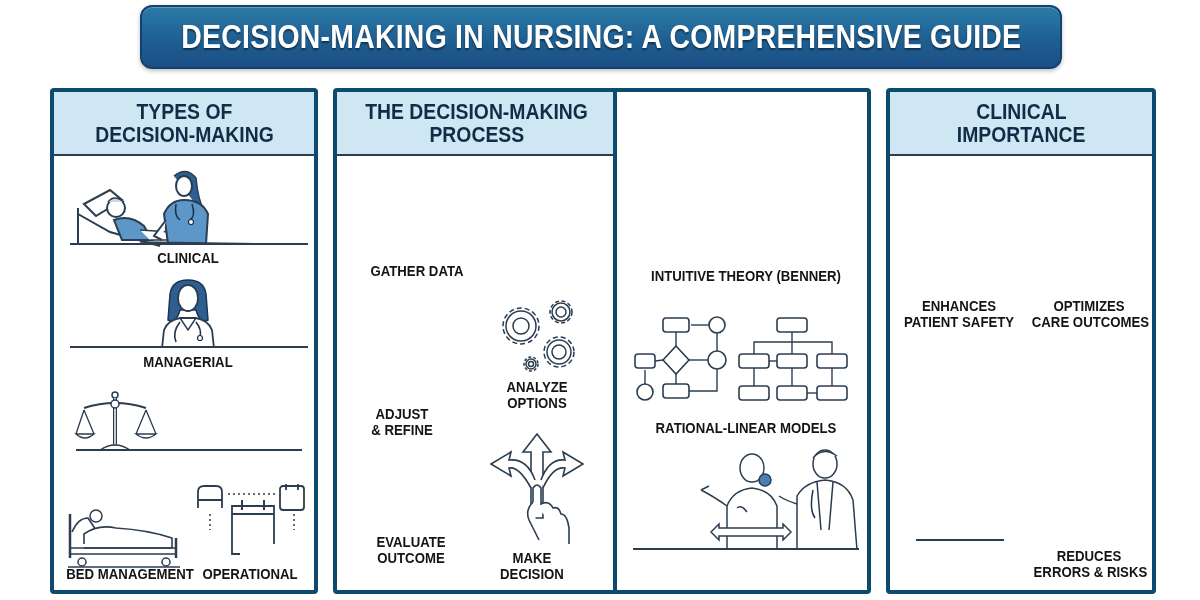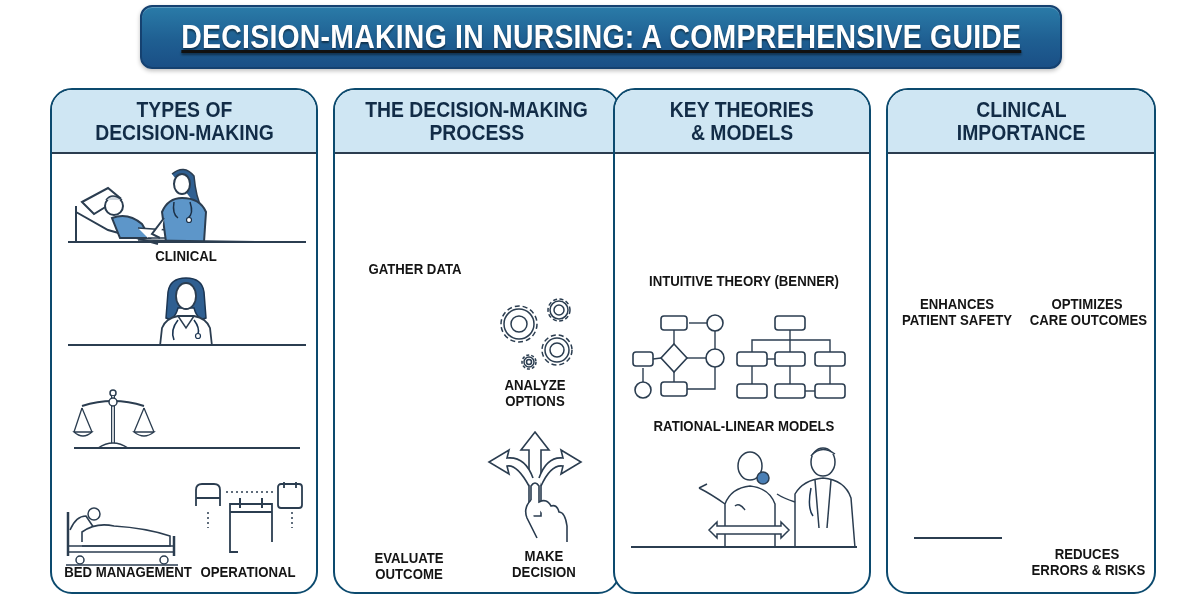--- a/index.html
+++ b/index.html
@@ -5,31 +5,31 @@
   * { box-sizing: border-box; margin: 0; padding: 0; }
   html, body { width: 1200px; height: 600px; background: #ffffff; overflow: hidden; }
   body { font-family: "Liberation Sans", "DejaVu Sans", sans-serif; position: relative; color: #111; }
 
   .title-bar {
     position: absolute; left: 140px; top: 5px; width: 922px; height: 64px;
     border-radius: 12px;
     background: linear-gradient(180deg, #2a7ba8 0%, #1f5f92 55%, #1a4f86 100%);
     border: 2px solid #154170;
     box-shadow: 0 2px 4px rgba(0,0,0,0.25), inset 0 1px 0 rgba(255,255,255,0.25);
-    display: flex; align-items: center; justify-content: center; text-decoration: underline;
+    display: flex; align-items: center; justify-content: center;
   }
   .title-bar .title-text {
     color: #ffffff; font-weight: bold; font-size: 33px; letter-spacing: 0.3px;
     text-shadow: 0 2px 2px rgba(0,0,0,0.45);
     transform: scaleX(0.86); white-space: nowrap;
   }
 
   .panel {
     position: absolute; top: 88px; height: 506px;
-    border: 2px solid #0c4a6e; border-radius: 22px; background: #ffffff; overflow: hidden;
+    border: 4px solid #0c4a6e; border-radius: 4px; background: #ffffff; overflow: hidden;
   }
   .panel-head {
     height: 64px; background: #cfe6f3; border-bottom: 2px solid #2b3d50;
     display: flex; flex-direction: column; align-items: center; justify-content: center;
     color: #122c47; font-weight: bold; font-size: 22px; line-height: 23px; text-align: center;
   }
   .panel-head span { display: block; transform: scaleX(0.88); white-space: nowrap; }
 
   .p1 { left: 50px; width: 268px; }
   .p2 { left: 333px; width: 287px; }
@@ -84,20 +84,23 @@
 
   <svg style="left:104px;top:188px" width="60" height="70" viewBox="0 0 60 70">
     <path d="M12 14 Q14 0 30 0 Q46 0 48 14 L50 40 Q42 44 38 30 L22 30 Q18 44 10 40 Z" fill="#2f5f91" stroke="#1b3552" stroke-width="1.5"></path>
     <ellipse cx="30" cy="18" rx="10" ry="13" fill="#fff" stroke="#2b3d50" stroke-width="1.8"></ellipse>
     <path d="M4 68 L6 50 Q10 40 22 38 L38 38 Q50 40 54 50 L56 68" fill="#fff" stroke="#2b3d50" stroke-width="1.8"></path>
     <path d="M22 38 L30 50 L38 38" fill="none" stroke="#2b3d50" stroke-width="1.5"></path>
     <path d="M22 42 Q14 52 18 62 M38 42 Q44 50 42 56" stroke="#1b3552" stroke-width="1.6" fill="none"></path>
     <circle cx="42" cy="58" r="2.5" fill="#fff" stroke="#1b3552" stroke-width="1.2"></circle>
   </svg>
   <div class="divider" style="left:16px;top:254px;width:238px"></div>
+  <div class="lbl" style="left:0;width:268px;top:262px">
+    <span>MANAGERIAL</span>
+  </div>
 
   <svg style="left:22px;top:300px" width="80" height="60" viewBox="0 0 80 60">
     <circle cx="39" cy="3" r="3" fill="#fff" stroke="#2b3d50" stroke-width="1.5"></circle>
     <line x1="39" y1="6" x2="39" y2="54" stroke="#2b3d50" stroke-width="4"></line>
     <line x1="39" y1="6" x2="39" y2="54" stroke="#fff" stroke-width="1.5"></line>
     <path d="M8 16 Q39 6 70 16" stroke="#2b3d50" stroke-width="2" fill="none"></path>
     <circle cx="39" cy="12" r="4" fill="#fff" stroke="#2b3d50" stroke-width="1.5"></circle>
     <path d="M8 18 L0 42 M8 18 L18 42 M0 42 Q9 50 18 42 Z" stroke="#2b3d50" stroke-width="1.3" fill="#fff"></path>
     <path d="M70 18 L60 42 M70 18 L80 42 M60 42 Q70 50 80 42 Z" stroke="#2b3d50" stroke-width="1.3" fill="#fff"></path>
     <path d="M24 58 Q39 48 54 58 Z" fill="#fff" stroke="#2b3d50" stroke-width="1.5"></path>
@@ -157,48 +160,48 @@
       <circle cx="36" cy="68" r="7" stroke-dasharray="3 2"></circle>
       <circle cx="36" cy="68" r="5"></circle>
       <circle cx="36" cy="68" r="2.5"></circle>
     </g>
   </svg>
   <div class="lbl" style="left:160px;width:80px;top:287px">
     <span>ANALYZE</span>
     <span>OPTIONS</span>
   </div>
 
+  <div class="lbl" style="left:20px;width:90px;top:314px">
+    <span>ADJUST</span>
+    <span>&amp; REFINE</span>
+  </div>
 
   <svg style="left:152px;top:340px" width="96" height="112" viewBox="0 0 96 112">
     <g fill="#fff" stroke="#2b3d50" stroke-width="1.6">
       <path d="M48 2 L62 20 L54 20 L54 86 L42 86 L42 20 L34 20 Z"></path>
       <path d="M42 56 Q30 34 20 36 L22 44 L2 32 L22 20 L20 28 Q38 26 46 48"></path>
       <path d="M54 56 Q64 34 76 36 L74 44 L94 32 L74 20 L76 28 Q60 26 52 48"></path>
       <path d="M44 70 L44 56 Q48 50 52 56 L52 72 Q60 68 64 76 Q70 74 72 82 Q78 82 80 96 L80 112"></path>
       <path d="M44 70 Q36 78 40 88 L50 108"></path>
     </g>
   </svg>
 
-  <div class="lbl" style="left:26px;width:96px;top:460px">
+  <div class="lbl" style="left:26px;width:96px;top:442px">
     <span>EVALUATE</span>
     <span>OUTCOME</span>
   </div>
-  <div class="lbl" style="left:164px;width:90px;top:458px">
+  <div class="lbl" style="left:150px;width:90px;top:458px">
     <span>MAKE</span>
     <span>DECISION</span>
   </div>
 </div>
 
 <div class="panel p3">
-  <div class="panel-head">
-    <span>KEY THEORIES</span>
-    <span>&amp; MODELS</span>
-  </div>
-
-  <div class="lbl" style="left:0;width:258px;top:183px">
+
+  <div class="lbl" style="left:0;width:258px;top:176px">
     <span>INTUITIVE THEORY (BENNER)</span>
   </div>
 
   <svg style="left:14px;top:220px" width="230" height="88" viewBox="0 0 230 88">
     <g fill="#fff" stroke="#2b3d50" stroke-width="1.6">
 
       <rect x="32" y="6" width="26" height="14" rx="3"></rect>
       <circle cx="86" cy="13" r="8"></circle>
       <rect x="4" y="42" width="20" height="14" rx="3"></rect>
       <path d="M45 34 L58 48 L45 62 L32 48 Z"></path>

